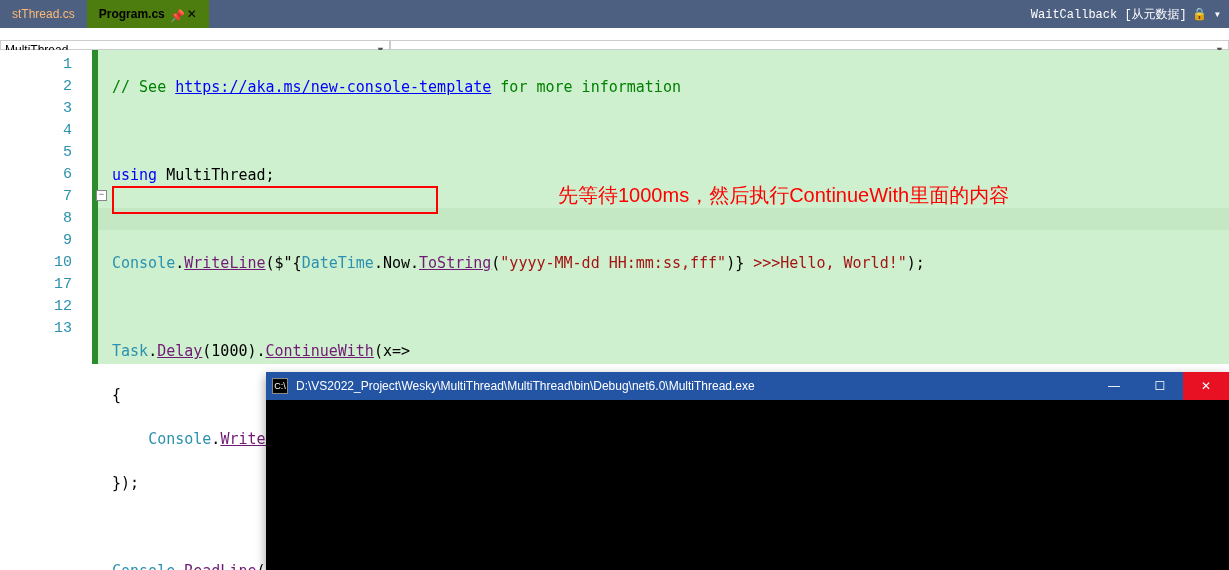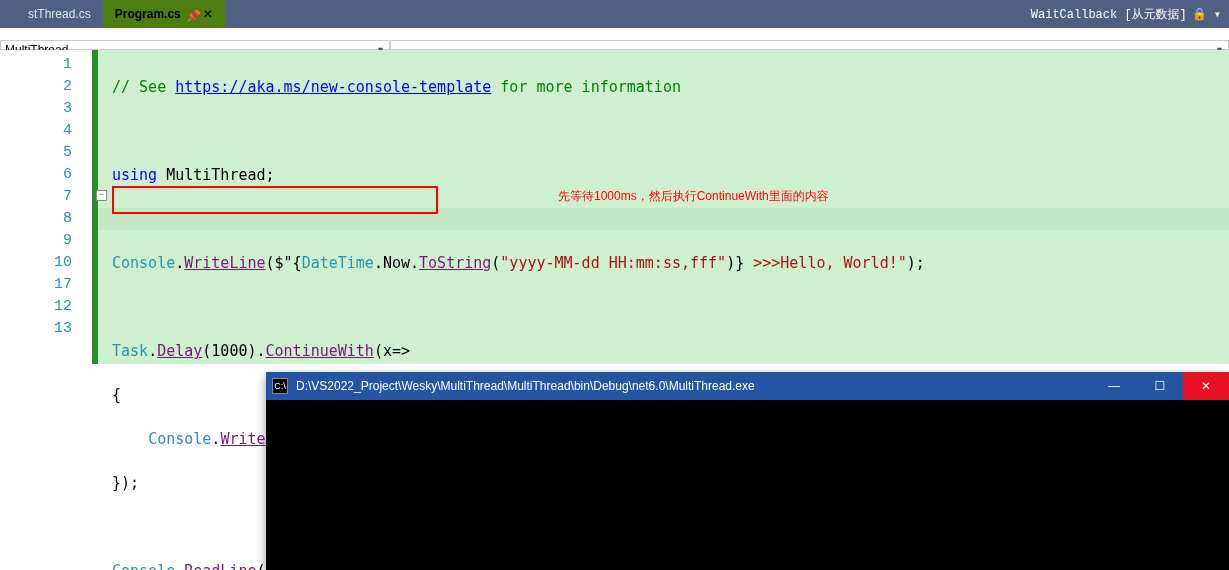--- a/index.html
+++ b/index.html
@@ -1,21 +1,21 @@
 <!DOCTYPE html>
 <html><head>
 <meta charset="utf-8">
 <style>
   * { margin: 0; padding: 0; box-sizing: border-box; }
   body { font-family: Consolas, 'Courier New', monospace; font-size: 14px; background: #fff; width: 1229px; height: 570px; overflow: hidden; position: relative; }
 
   
   .tabs { display: flex; align-items: center; background: #4d6082; height: 28px; position: relative; }
   .tab { padding: 4px 12px; font-size: 12px; font-family: 'Segoe UI', sans-serif; display: flex; align-items: center; gap: 6px; height: 28px; }
-  .tab.inactive { background: #4d6082; color: #e5e5e5; margin-left: 16px; }
+  .tab.inactive { background: #4d6082; color: #fdba74; }
   .tab.active { background: #4d7c0f; color: #000; font-weight: bold; }
   .tab .pin { width: 10px; height: 10px; display: inline-block; }
   .tab .close { display: inline-block; font-weight: normal; }
   .right-label { position: absolute; right: 8px; color: #fff; font-size: 12px; font-family: Liberation Mono, monospace; display: flex; align-items: center; gap: 6px; }
   .lock { display:inline-block; }
 
   
   .dd-bar { display: flex; background: #fff; border-bottom: 1px solid #ccc; height: 22px; }
   .dd { border: 1px solid #ccc; height: 20px; font-size: 12px; font-family: 'Segoe UI', sans-serif; padding: 0 4px; display: flex; align-items: center; justify-content: space-between; margin-top: 12px; }
   .dd .caret { font-size: 9px; color: #555; }
@@ -34,21 +34,21 @@
   .c-comment { color: #008000; margin-top: 44px; }
   .c-link { color: #0000ff; text-decoration: underline; }
   .c-kw { color: #0000ff; }
   .c-type { color: #2b91af; }
   .c-str { color: #a31515; }
   .c-method { color: #701a75; text-decoration: underline; }
   .c-plain { color: #000; }
 
   
   .red-box1 { position:absolute; border: 2px solid red; left: 14px; top: 136px; width: 326px; height: 28px; pointer-events:none;}
-  .red-annot1 { position:absolute; left: 460px; top: 138px; color: red; font-family: 'Microsoft YaHei', sans-serif; font-size: 12px; }
+  .red-annot1 { position:absolute; left: 460px; top: 132px; color: red; font-family: 'Microsoft YaHei', sans-serif; font-size: 20px; }
   .hl-line { position:absolute; left:0; right:0; top: 158px; height:22px; background: rgba(0,80,0,0.05); pointer-events:none; }
 
   
   .console-win { position:absolute; left: 266px; top: 372px; width: 963px; height: 198px; background:#000; box-shadow: 0 4px 10px rgba(0,0,0,0.4); }
   .title-bar { height: 28px; background: #2455a4; display:flex; align-items:center; padding-left: 6px; color:#fff; font-size:12px; font-family:'Segoe UI',sans-serif; }
   .title-icon { width:16px;height:16px;background:#000;border:1px solid #888; margin-right:8px; display:flex;align-items:center;justify-content:center;font-size:9px;}
   .title-btns { margin-left:auto; display:flex; }
   .tbtn { width:46px; height:28px; display:flex; align-items:center; justify-content:center; color:#fff; font-size:12px;}
   .tbtn.close2 { background:#e81123; }
   .console-body { padding: 4px 8px; color:#ccc; font-family: 'NSimSun','SimSun',Consolas,monospace; font-size:14px; line-height:18px; white-space:pre; position:relative;}

